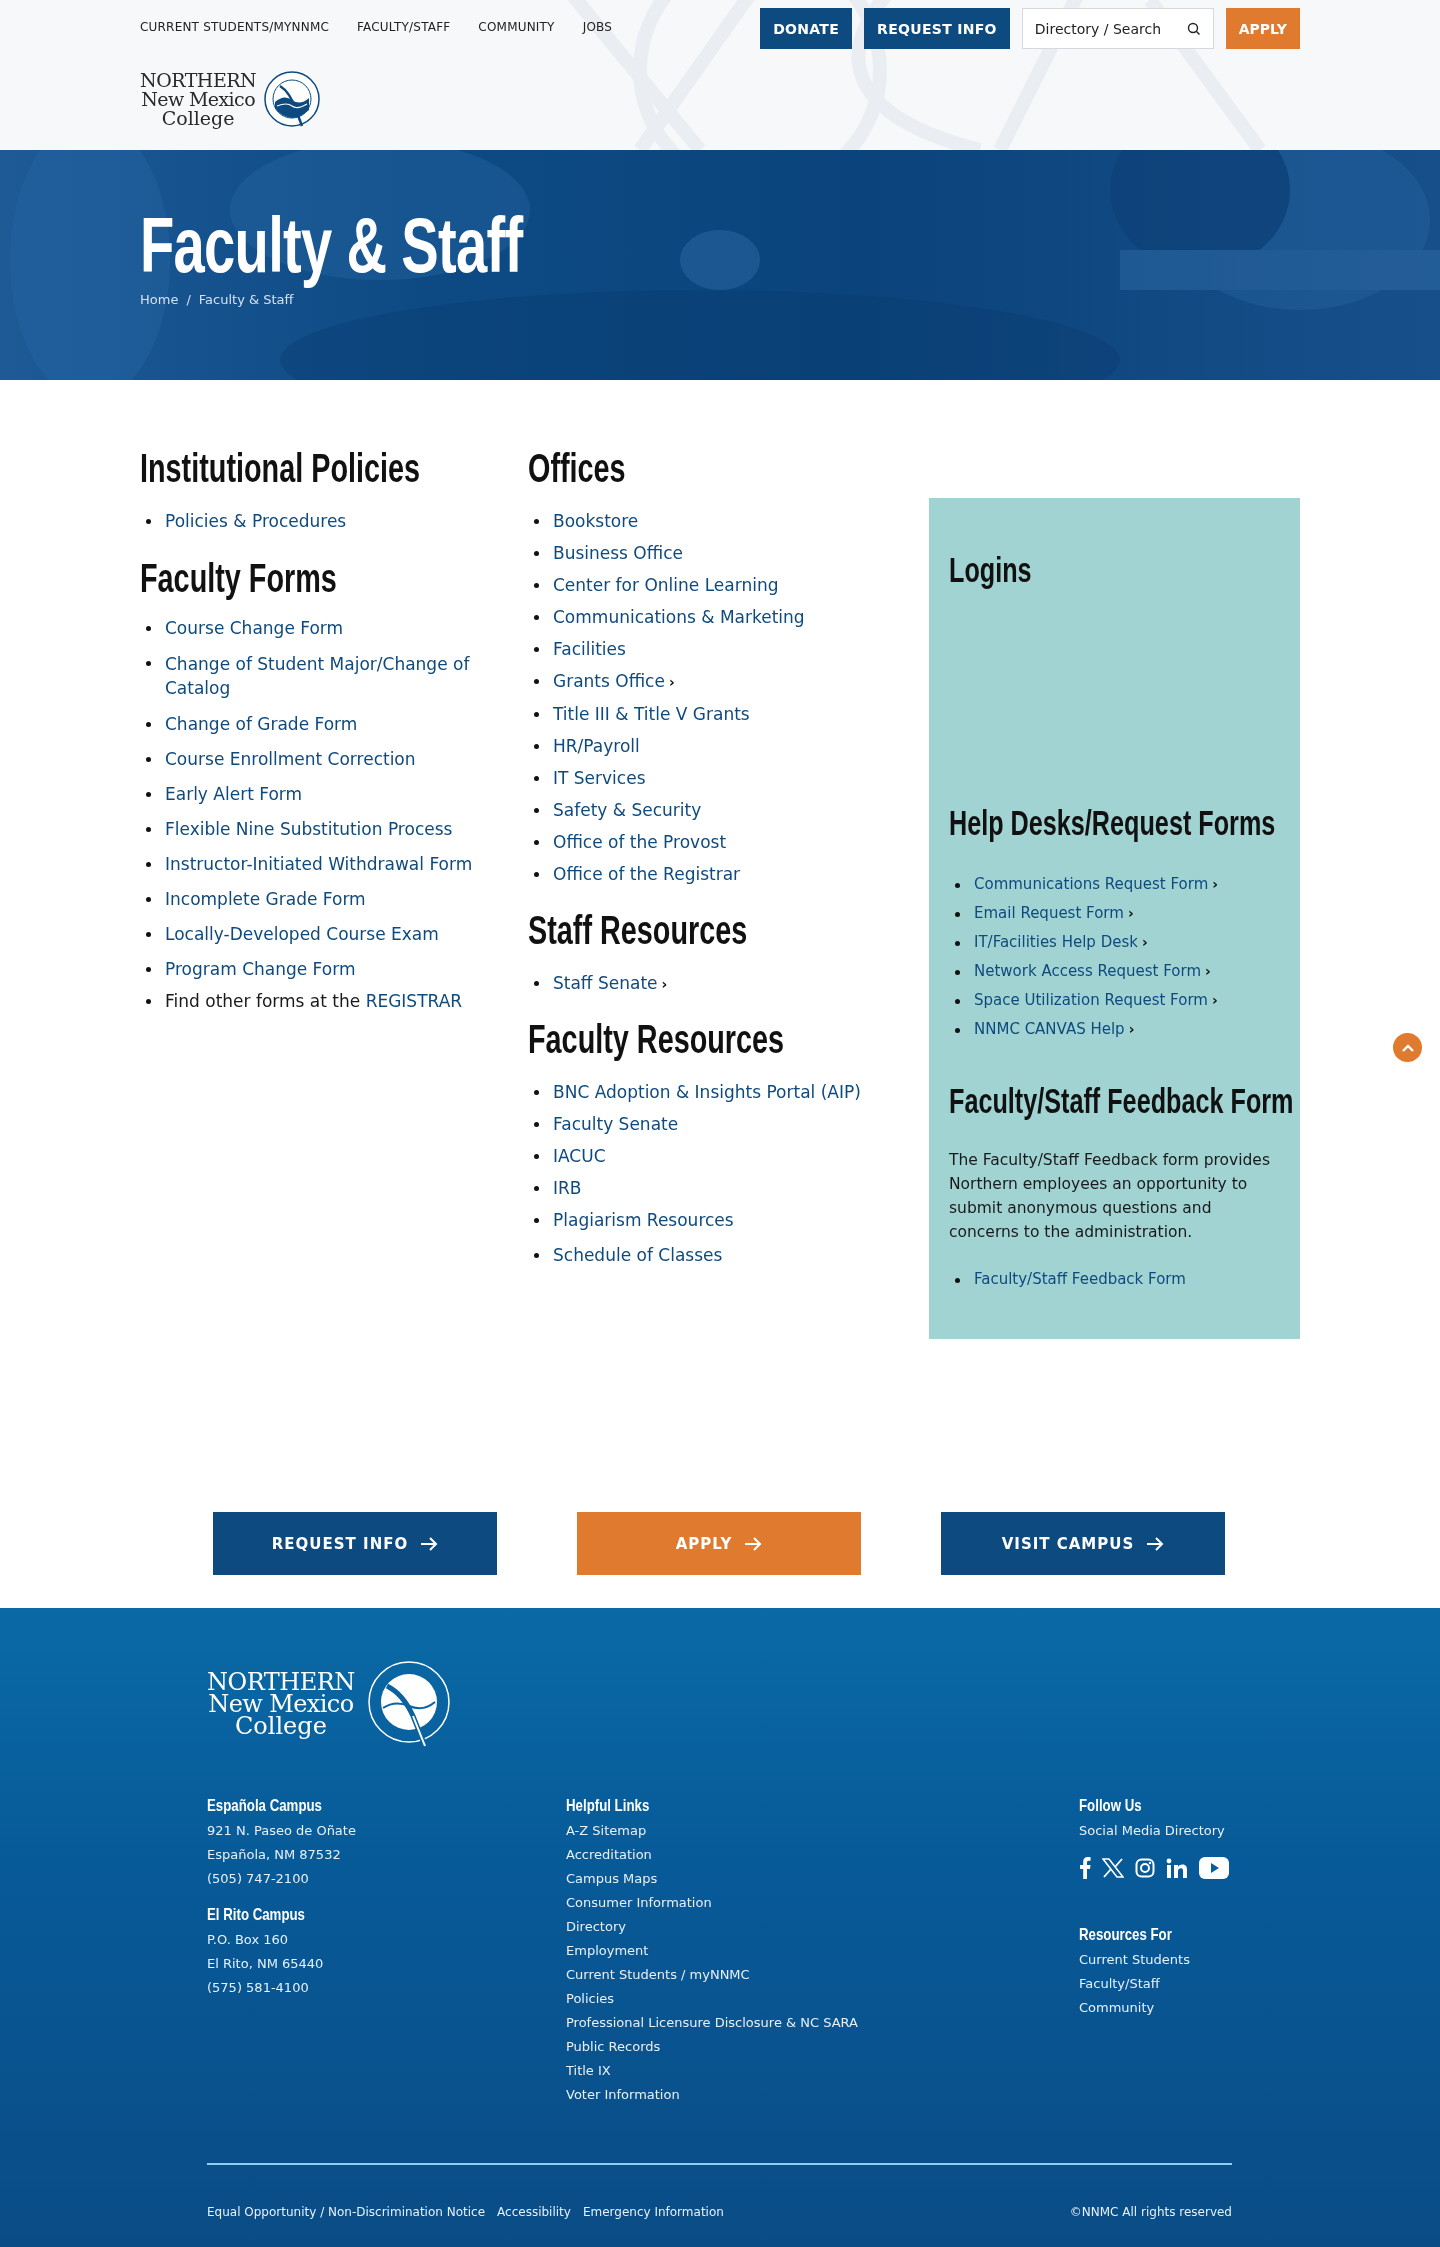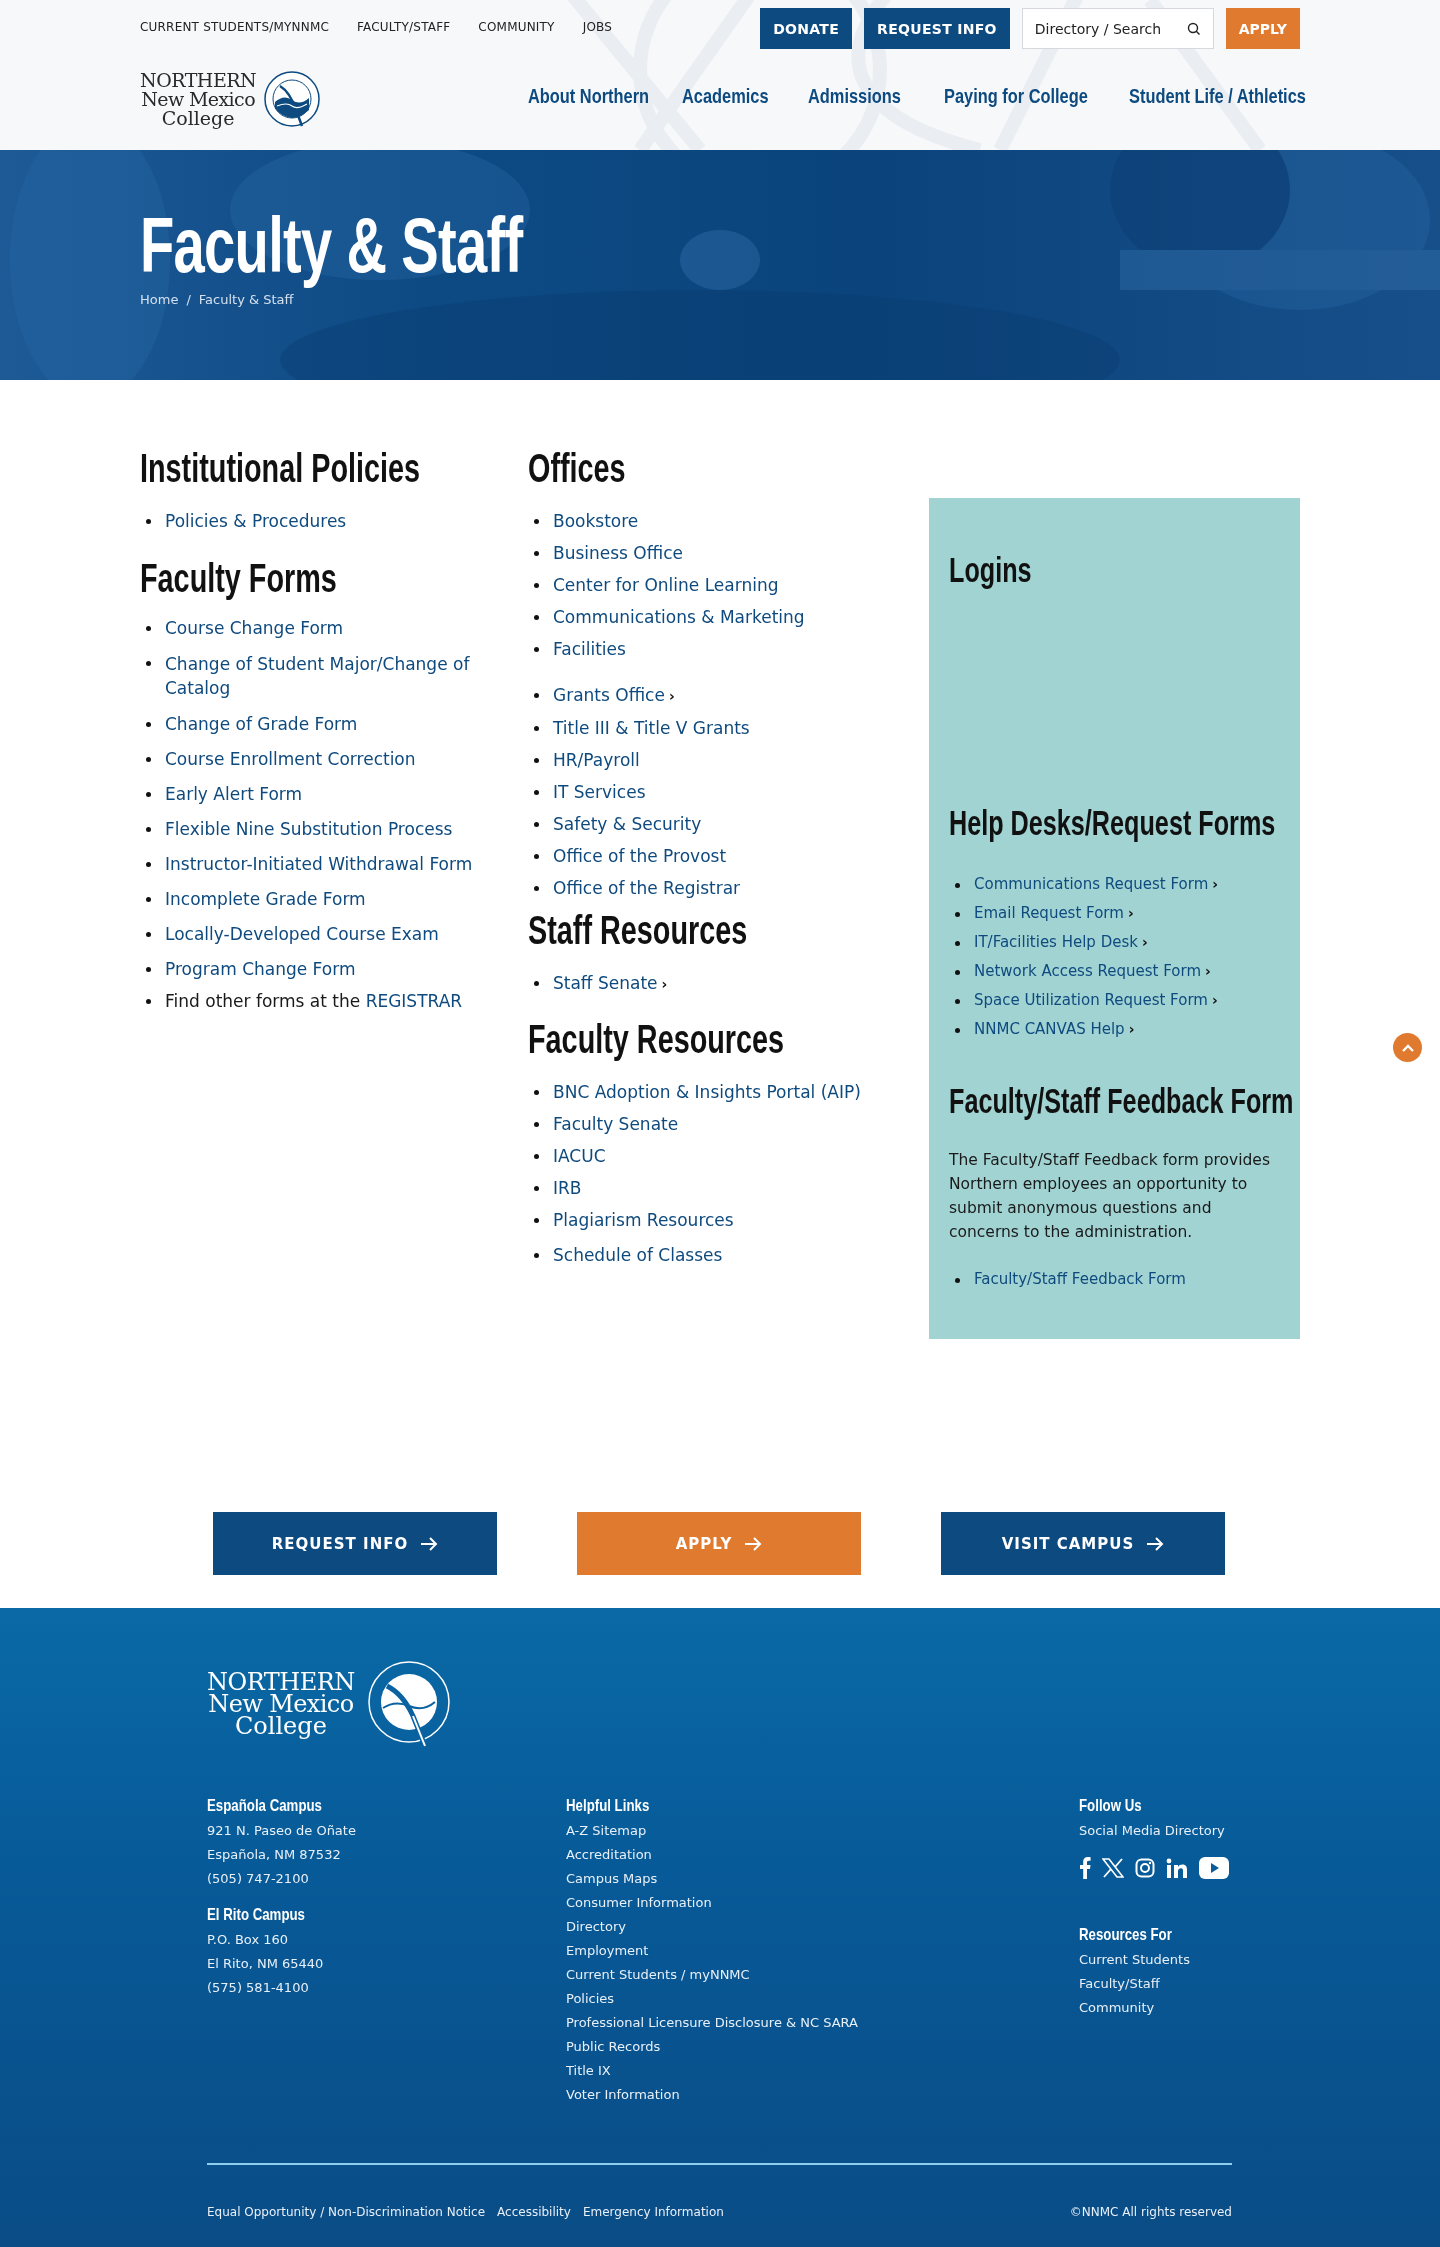--- a/index.html
+++ b/index.html
@@ -111,27 +111,20 @@
     </div>
     <svg width="60" height="70" viewBox="0 0 60 70">
       <circle cx="30" cy="35" r="27" fill="#fff" stroke="#0d4a80" stroke-width="1.5"></circle>
       <circle cx="30" cy="35" r="19" fill="#fff" stroke="#0d4a80" stroke-width="1"></circle>
       <path d="M13 38 Q22 30 30 36 T47 34 L47 46 Q38 54 30 54 Q18 52 13 44 Z" fill="#0d4a80"></path>
       <path d="M18 22 Q28 28 34 46 L40 62" stroke="#0d4a80" stroke-width="2.5" fill="none"></path>
       <path d="M15 42 Q25 38 30 42 T45 40" stroke="#fff" stroke-width="1.2" fill="none"></path>
     </svg>
   </div>
 
-  <nav class="main-nav">
-    <span>About Northern</span>
-    <span style="margin-left:-38px">Academics</span>
-    <span style="margin-left:-22px">Admissions</span>
-    <span style="margin-left:-20px">Paying for College</span>
-    <span style="margin-left:-36px">Student Life / Athletics</span>
-  </nav>
 </header>
 
 <section class="hero">
   <svg class="hero-texture" width="1440" height="230" viewBox="0 0 1440 230">
     <g fill="#2a6aa8">
       <ellipse cx="90" cy="110" rx="80" ry="140"></ellipse>
       <ellipse cx="380" cy="60" rx="150" ry="70"></ellipse>
       <ellipse cx="1300" cy="70" rx="130" ry="90"></ellipse>
     </g>
     <g fill="#083a6c">
@@ -175,21 +168,21 @@
     </ul>
   </div>
 
   <div class="col" style="left:528px; top:0; width:380px;">
     <div style="position:absolute; top:66px;" class="h2">Offices</div>
     <ul class="links" style="position:absolute; top:130px; width:380px;">
       <li style="margin-bottom:10px"><a>Bookstore</a></li>
       <li style="margin-bottom:10px"><a>Business Office</a></li>
       <li style="margin-bottom:10px"><a>Center for Online Learning</a></li>
       <li style="margin-bottom:10px"><a>Communications &amp; Marketing</a></li>
-      <li style="margin-bottom:24px"><a>Facilities</a></li>
+      <li style="margin-bottom:10px"><a>Facilities</a></li>
       <li style="margin-bottom:10px"><a>Grants Office</a><span class="chev">›</span></li>
       <li style="margin-bottom:10px"><a>Title III &amp; Title V Grants</a></li>
       <li style="margin-bottom:10px"><a>HR/Payroll</a></li>
       <li style="margin-bottom:10px"><a>IT Services</a></li>
       <li style="margin-bottom:10px"><a>Safety &amp; Security</a></li>
       <li style="margin-bottom:10px"><a>Office of the Provost</a></li>
       <li><a>Office of the Registrar</a></li>
     </ul>
 
     <div style="position:absolute; top:528px;" class="h2">Staff Resources</div>

